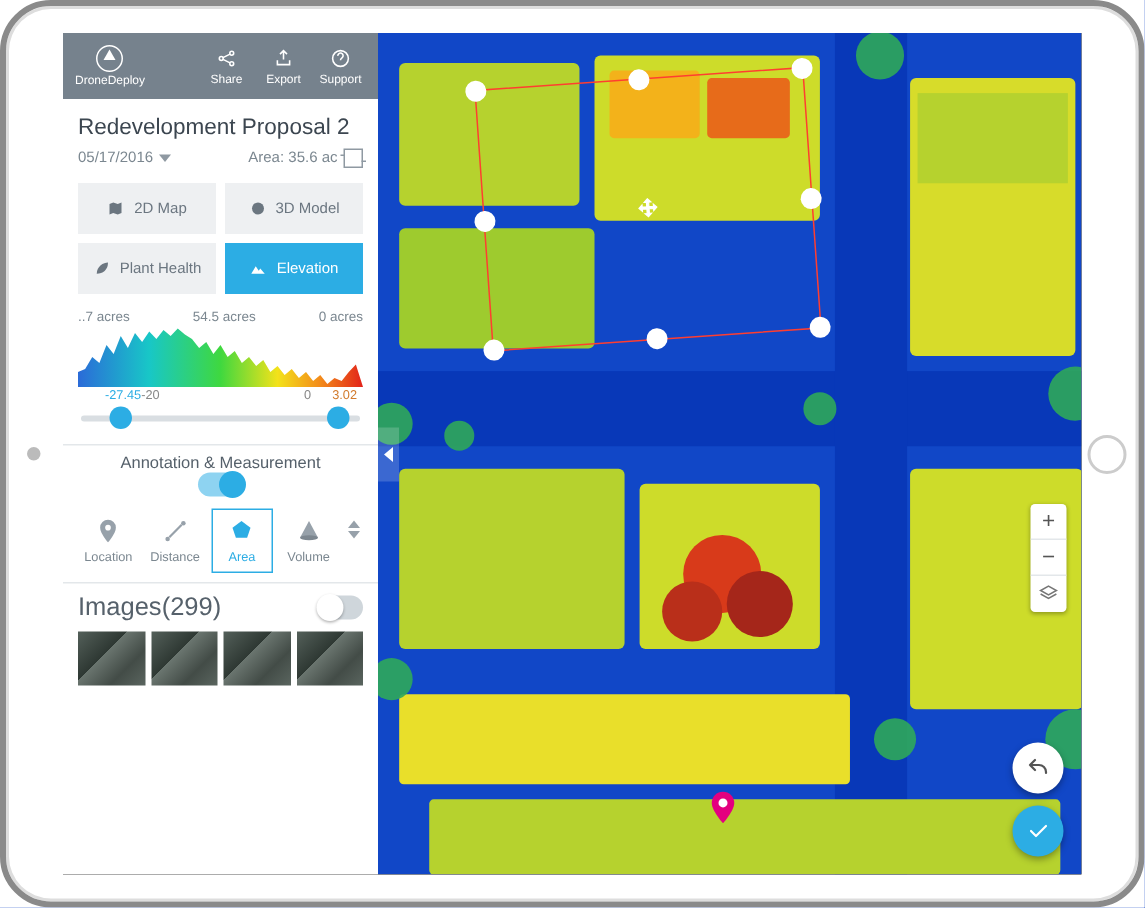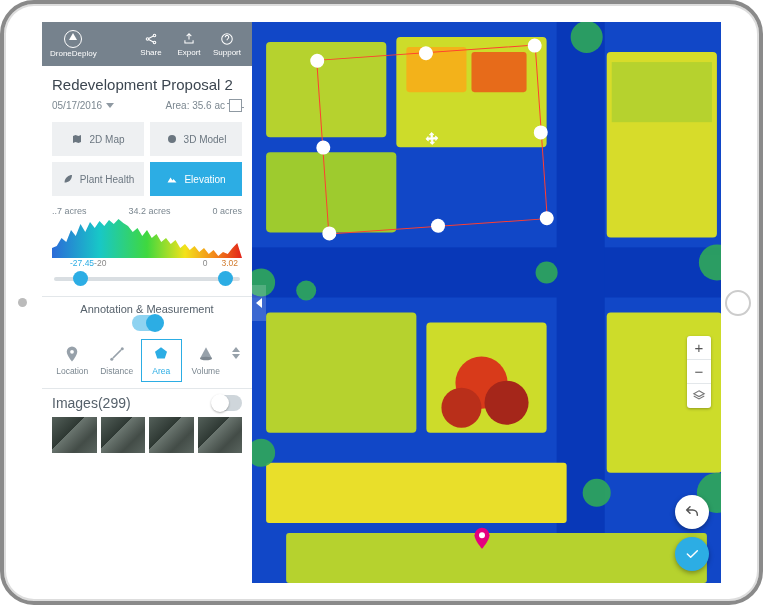--- a/index.html
+++ b/index.html
@@ -50,21 +50,21 @@
   .toggle .knob { position:absolute; top:-1px; width:18px; height:18px; border-radius:50%; background:#2cade4; left:14px; }
   .toggle.off .knob { background:#fff; left:-1px; box-shadow:0 1px 2px rgba(0,0,0,.3); }
   .tool-row { display:flex; gap:4px; align-items:flex-start; }
   .tool { flex:1; display:flex; flex-direction:column; align-items:center; gap:3px; padding:5px 0; font-size:8.5px; color:#7b8790; cursor:pointer; border:1px solid transparent;}
   .tool.active { border-color:#2cade4; color:#2cade4; }
   .tool svg { width:18px; height:18px; fill:#97a1aa; }
   .tool.active svg { fill:#2cade4; }
   .arrows { width:12px; display:flex; flex-direction:column; gap:2px; align-items:center; justify-content:center; padding-top:8px; color:#97a1aa; font-size:9px; }
   .arrows div{width:0;height:0;border-left:4px solid transparent;border-right:4px solid transparent;}
   .arrows .up{border-bottom:5px solid #97a1aa;} .arrows .dn{border-top:5px solid #97a1aa;}
-  .img-head { display:flex; align-items:center; justify-content:space-between; font-size:14px; color:#56616b; margin:4px 0 6px; }
+  .img-head { display:flex; align-items:center; justify-content:space-between; font-size:17px; color:#56616b; margin:4px 0 6px; }
   .thumbs { display:flex; gap:4px; }
   .thumb-img { flex:1; height:36px; background:linear-gradient(135deg,#54605a,#2e3833 40%,#6a756f 40%,#434c47 70%,#5a655f); }
   
   .map { flex:1; position:relative; overflow:hidden; }
   .heat { position:absolute; inset:0; }
   .heat svg { width:100%; height:100%; display:block; }
   .sel-box { position:absolute; left:70px; top:30px; width:220px; height:175px; border:1.5px solid #ff3e30; transform:rotate(-4deg); }
   .sel-box .h { position:absolute; width:14px; height:14px; background:#fff; border-radius:50%; }
   .h.tl{left:-7px;top:-7px;} .h.tm{left:calc(50% - 7px);top:-7px;} .h.tr{right:-7px;top:-7px;}
   .h.ml{left:-7px;top:calc(50% - 7px);} .h.mr{right:-7px;top:calc(50% - 7px);}
@@ -158,21 +158,21 @@
             <div class="vbtn active">
               <svg class="ico" viewBox="0 0 24 24">
                   <path d="M3 19l6-10 4 6 2-3 6 7z" fill="currentColor"></path>
                 </svg>
               <span>Elevation</span>
             </div>
           </div>
 
           <div class="scale">
             <span>..7 acres</span>
-            <span>34.2 acres</span>
+            <span>54.5 acres</span>
             <span>0 acres</span>
           </div>
           <div class="hist">
             <svg viewBox="0 0 200 40" preserveAspectRatio="none">
               <defs>
                   <linearGradient id="g" x1="0" x2="1" y1="0" y2="0">
                 <stop offset="0%" stop-color="#2b6bd8"></stop>
                     <stop offset="25%" stop-color="#18c7c7"></stop>
                 <stop offset="50%" stop-color="#3fd83f"></stop>
                     <stop offset="70%" stop-color="#f3e21a"></stop>

